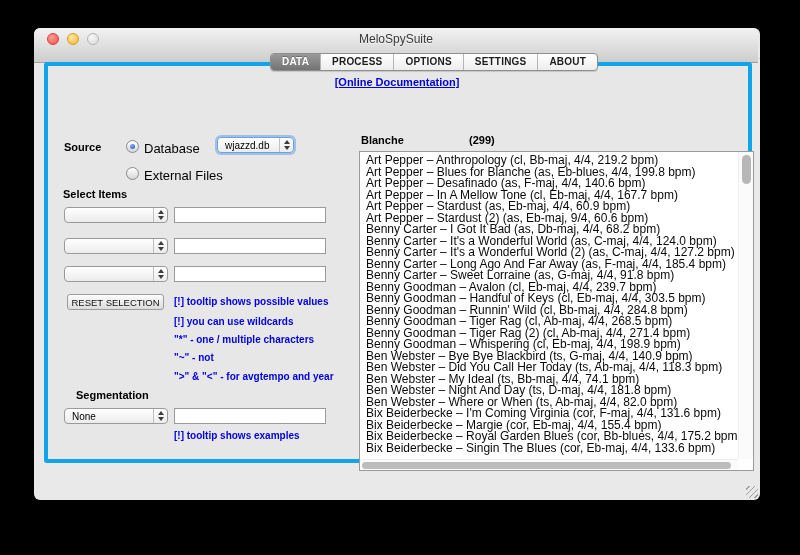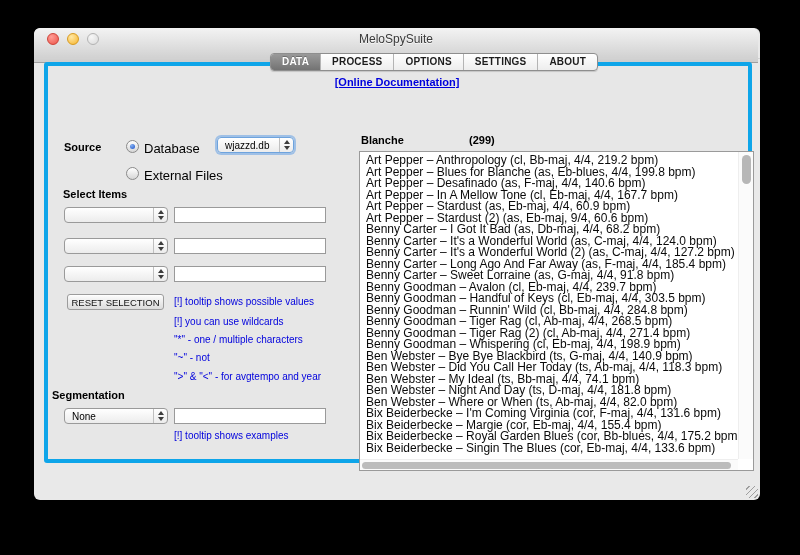--- a/index.html
+++ b/index.html
@@ -42,21 +42,21 @@
   .popup.focused{border-color:#6ea3dd;box-shadow:0 0 0 2px rgba(100,160,230,.55);}
   .arr-up{width:0;height:0;border-left:3px solid transparent;border-right:3px solid transparent;
     border-bottom:4px solid #3c3c3c;margin-bottom:2px;}
   .arr-dn{width:0;height:0;border-left:3px solid transparent;border-right:3px solid transparent;
     border-top:4px solid #3c3c3c;}
   .tfield{position:absolute;height:16px;background:#fff;border:1px solid #9a9a9a;border-radius:0;
     font-size:10px;padding:0 4px;font-family:"Liberation Sans",sans-serif;}
   .btn{position:absolute;height:16px;background:linear-gradient(#fdfdfd,#dcdcdc);
     border:1px solid #9c9c9c;border-radius:3px;font-size:9.5px;color:#111;
     display:flex;align-items:center;justify-content:center;box-shadow:0 1px 0 rgba(255,255,255,.6) inset;}
-  .hint{position:absolute;font-size:10px;font-weight:normal;color:#0000dd;white-space:nowrap;}
+  .hint{position:absolute;font-size:10px;font-weight:bold;color:#0000dd;white-space:nowrap;}
   .listbox{position:absolute;left:311px;top:85px;width:395px;height:320px;background:#fff;
     border:1px solid #9a9a9a;}
   .rows{position:absolute;left:1px;top:1px;right:16px;bottom:12px;overflow:hidden;padding:2px 0 0 5px;}
   .row{font-size:12px;line-height:11.5px;color:#0a0a0a;white-space:nowrap;}
   .vscroll{position:absolute;top:0;right:0;width:15px;bottom:11px;background:#fbfbfb;border-left:1px solid #eee;}
   .vthumb{position:absolute;top:3px;left:3px;width:9px;height:29px;border-radius:5px;background:#b7b7b7;}
   .hscroll{position:absolute;left:0;right:15px;bottom:0;height:11px;background:#fbfbfb;border-top:1px solid #eee;}
   .hthumb{position:absolute;left:2px;top:2px;height:7px;width:369px;border-radius:4px;background:#bcbcbc;}
   .corner{position:absolute;right:0;bottom:0;width:15px;height:11px;background:#fff;}
   .grip{position:absolute;right:2px;bottom:2px;width:12px;height:12px;
@@ -119,21 +119,21 @@
     <input class="tfield" style="left: 126px; top: 200px; width: 152px;" value="">
 
     <div class="btn" style="left:19px;top:228px;width:97px;">RESET SELECTION</div>
 
     <div class="hint" style="left:126px;top:230px;">[!] tooltip shows possible values</div>
     <div class="hint" style="left:126px;top:250px;">[!] you can use wildcards</div>
     <div class="hint" style="left:126px;top:268px;">"*" - one / multiple characters</div>
     <div class="hint" style="left:126px;top:286px;">"~" - not</div>
     <div class="hint" style="left:126px;top:305px;">"&gt;" &amp; "&lt;" - for avgtempo and year</div>
 
-    <div class="lbl" style="left:4px;top:323px;">Segmentation</div>
+    <div class="lbl" style="left:28px;top:323px;">Segmentation</div>
     <div class="popup" style="left:16px;top:342px;width:104px;">
       <span>None</span>
       <span class="stepper">
           <span class="arr-up"></span>
           <span class="arr-dn"></span>
         </span>
     </div>
     <input class="tfield" style="left: 126px; top: 342px; width: 152px;" value="">
     <div class="hint" style="left:126px;top:364px;">[!] tooltip shows examples</div>
 

